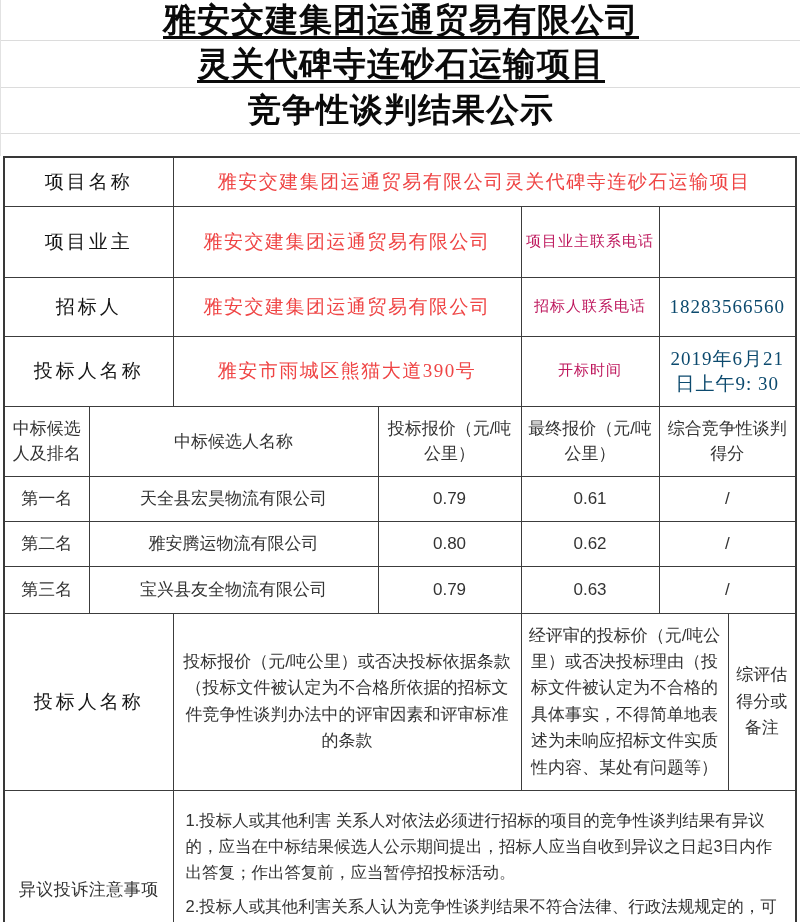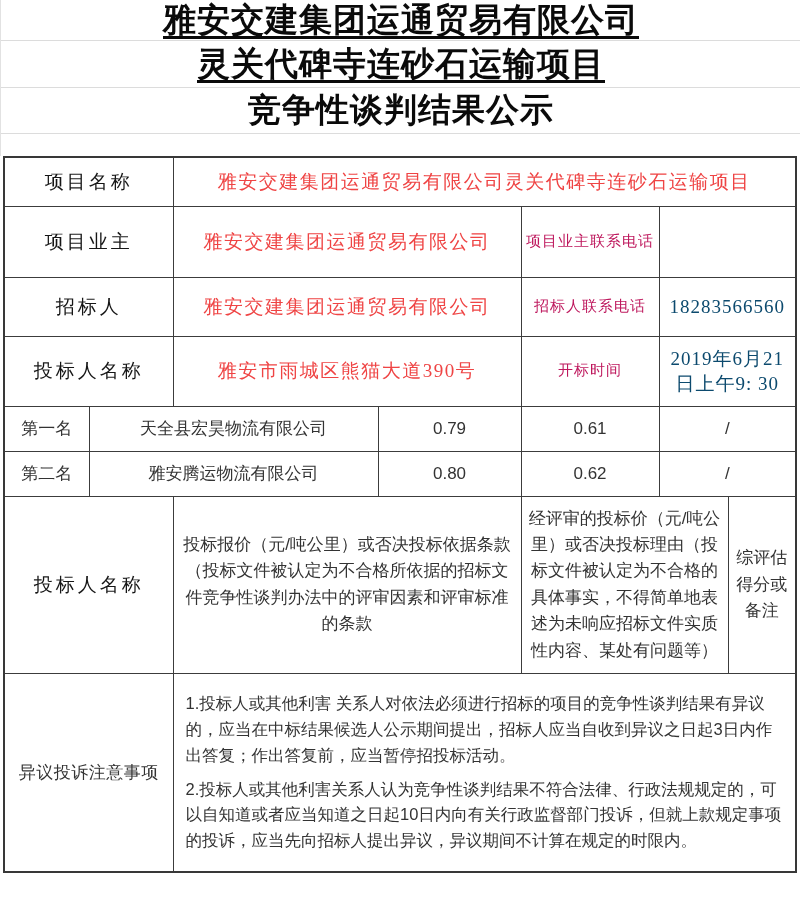--- a/index.html
+++ b/index.html
@@ -105,33 +105,47 @@
   </tr>
 
   <tr style="height:56px;">
     <td colspan="2" class="info-label">投标人名称</td>
     <td colspan="2" class="info-value">雅安市雨城区熊猫大道390号</td>
     <td class="info-label2">开标时间</td>
     <td colspan="2" class="info-value2">2019年6月21日上午9: 30</td>
   </tr>
 
 
+  <tr style="height:68px;">
+    <td class="sans cand-header">中标候选人及排名</td>
+    <td colspan="2" class="sans cand-header">中标候选人名称</td>
+    <td class="sans cand-header">投标报价（元/吨公里）</td>
+    <td class="sans cand-header">最终报价（元/吨公里）</td>
+    <td colspan="2" class="sans cand-header">综合竞争性谈判得分</td>
+  </tr>
 
   <tr style="height:45px;">
     <td class="sans cand-cell">第一名</td>
     <td colspan="2" class="sans cand-cell">天全县宏昊物流有限公司</td>
     <td class="sans cand-cell">0.79</td>
     <td class="sans cand-cell">0.61</td>
     <td colspan="2" class="sans cand-cell">/</td>
   </tr>
   <tr style="height:45px;">
     <td class="sans cand-cell">第二名</td>
     <td colspan="2" class="sans cand-cell">雅安腾运物流有限公司</td>
     <td class="sans cand-cell">0.80</td>
     <td class="sans cand-cell">0.62</td>
+    <td colspan="2" class="sans cand-cell">/</td>
+  </tr>
+  <tr style="height:47px;">
+    <td class="sans cand-cell">第三名</td>
+    <td colspan="2" class="sans cand-cell">宝兴县友全物流有限公司</td>
+    <td class="sans cand-cell">0.79</td>
+    <td class="sans cand-cell">0.63</td>
     <td colspan="2" class="sans cand-cell">/</td>
   </tr>
 
   <tr style="height:145px;">
     <td colspan="2" class="info-label">投标人名称</td>
     <td colspan="2" class="sans block-left">投标报价（元/吨公里）或否决投标依据条款（投标文件被认定为不合格所依据的招标文件竞争性谈判办法中的评审因素和评审标准的条款</td>
     <td colspan="2" class="sans block-left">经评审的投标价（元/吨公里）或否决投标理由（投标文件被认定为不合格的具体事实，不得简单地表述为未响应招标文件实质性内容、某处有问题等）</td>
     <td class="sans small-col">综评估得分或备注</td>
   </tr>
 

